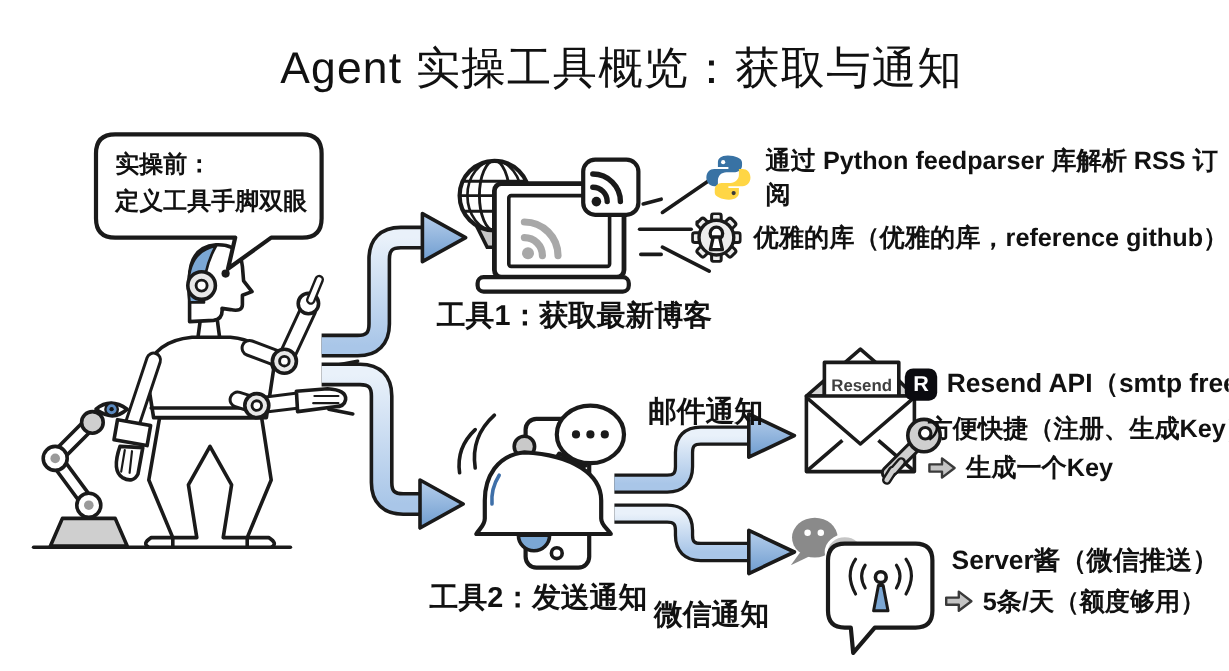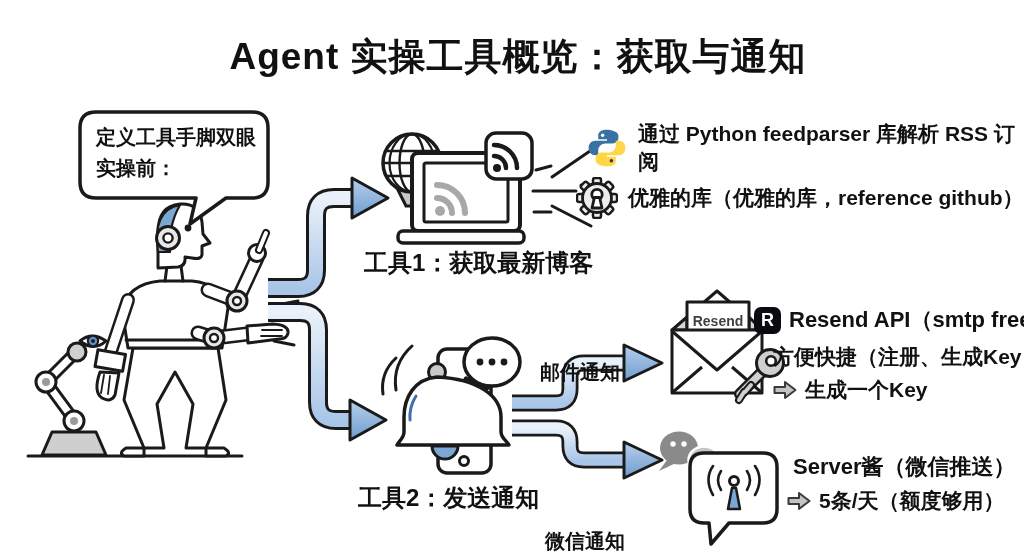--- a/index.html
+++ b/index.html
@@ -4,25 +4,25 @@
 <style>
   html,body{margin:0;padding:0;background:#fff;}
   .canvas{
     position:relative;width:1024px;height:559px;background:#fff;overflow:hidden;
     font-family:"Liberation Sans","DejaVu Sans",sans-serif;color:#111;
   }
   .art{position:absolute;left:0;top:0;width:1024px;height:559px;}
   .txt{position:absolute;white-space:nowrap;color:#111;}
   .title{
     left:12px;right:0;top:32px;text-align:center;
-    font-size:37px;font-weight:700;letter-spacing:1px;
+    font-size:37px;font-weight:400;letter-spacing:1px;
   }
   .bubble-text{left:96px;top:122px;font-size:20px;font-weight:700;line-height:31px;}
   .tool-label{font-size:24px;font-weight:700;}
-  .arrow-label{font-size:20px;font-weight:800;margin-top:32px;}
+  .arrow-label{font-size:24px;font-weight:800;}
   .row{position:absolute;display:flex;align-items:center;gap:10px;height:44px;}
   .row-text{font-size:21px;font-weight:700;}
   .iconbox{flex:0 0 auto;display:flex;align-items:center;}
   .inline-line{position:absolute;display:flex;align-items:center;gap:8px;}
   .rlogo{
     width:27px;height:27px;background:#0b0b0f;border-radius:7px;
     display:flex;align-items:center;justify-content:center;
     color:#fff;font-weight:800;font-size:18px;
   }
   .envelope-label{
@@ -225,22 +225,22 @@
       <path d="M704,453 h59 q14,0 14,14 v42 q0,14 -14,14 h-34 l-18,21 -2,-21 h-5 q-14,0 -14,-14 v-42 q0,-14 14,-14 z" fill="#fff" stroke="#1a1a1a" stroke-width="3.5" stroke-linejoin="round"></path>
       <circle cx="734" cy="481" r="4.5" fill="#fff" stroke="#1a1a1a" stroke-width="3"></circle>
       <polygon points="728,509 740,509 736,488 732,488" fill="#7BA7D4" stroke="#1a1a1a" stroke-width="2.5" stroke-linejoin="round"></polygon>
       <path d="M721,471 q-6,9 0,19 M713,466 q-9,13 0,29 M747,471 q6,9 0,19 M755,466 q9,13 0,29" fill="none" stroke="#1a1a1a" stroke-width="2.6" stroke-linecap="round"></path>
     </g>
   </svg>
 
   <div class="txt title">Agent 实操工具概览：获取与通知</div>
 
   <div class="txt bubble-text">
+    <div>实操前：</div>
     <div>定义工具手脚双眼</div>
-    <div>实操前：</div>
   </div>
 
   <div class="txt tool-label" style="left:364px;top:247px;">工具1：获取最新博客</div>
   <div class="txt tool-label" style="left:358px;top:482px;">工具2：发送通知</div>
 
   <div class="row" style="left:586px;top:126px;">
     <span class="iconbox">
       <svg width="42" height="42" viewBox="0 0 48 48">
         <path d="M23.5,3 C17,3 14,5.8 14,9.5 V14 H24 V15.8 H10.5 C6.4,15.8 3,18.9 3,24 c0,5.1 3.4,8.2 7.5,8.2 H14 V26.6 c0,-4.4 3.6,-7.8 8,-7.8 h8.5 c3.6,0 6.5,-2.9 6.5,-6.5 V9.5 C37,5.8 30.5,3 23.5,3 Z" fill="#3872A4"></path>
         <path d="M23.5,3 C17,3 14,5.8 14,9.5 V14 H24 V15.8 H10.5 C6.4,15.8 3,18.9 3,24 c0,5.1 3.4,8.2 7.5,8.2 H14 V26.6 c0,-4.4 3.6,-7.8 8,-7.8 h8.5 c3.6,0 6.5,-2.9 6.5,-6.5 V9.5 C37,5.8 30.5,3 23.5,3 Z" fill="#FFD645" transform="rotate(180 24 24)"></path>

